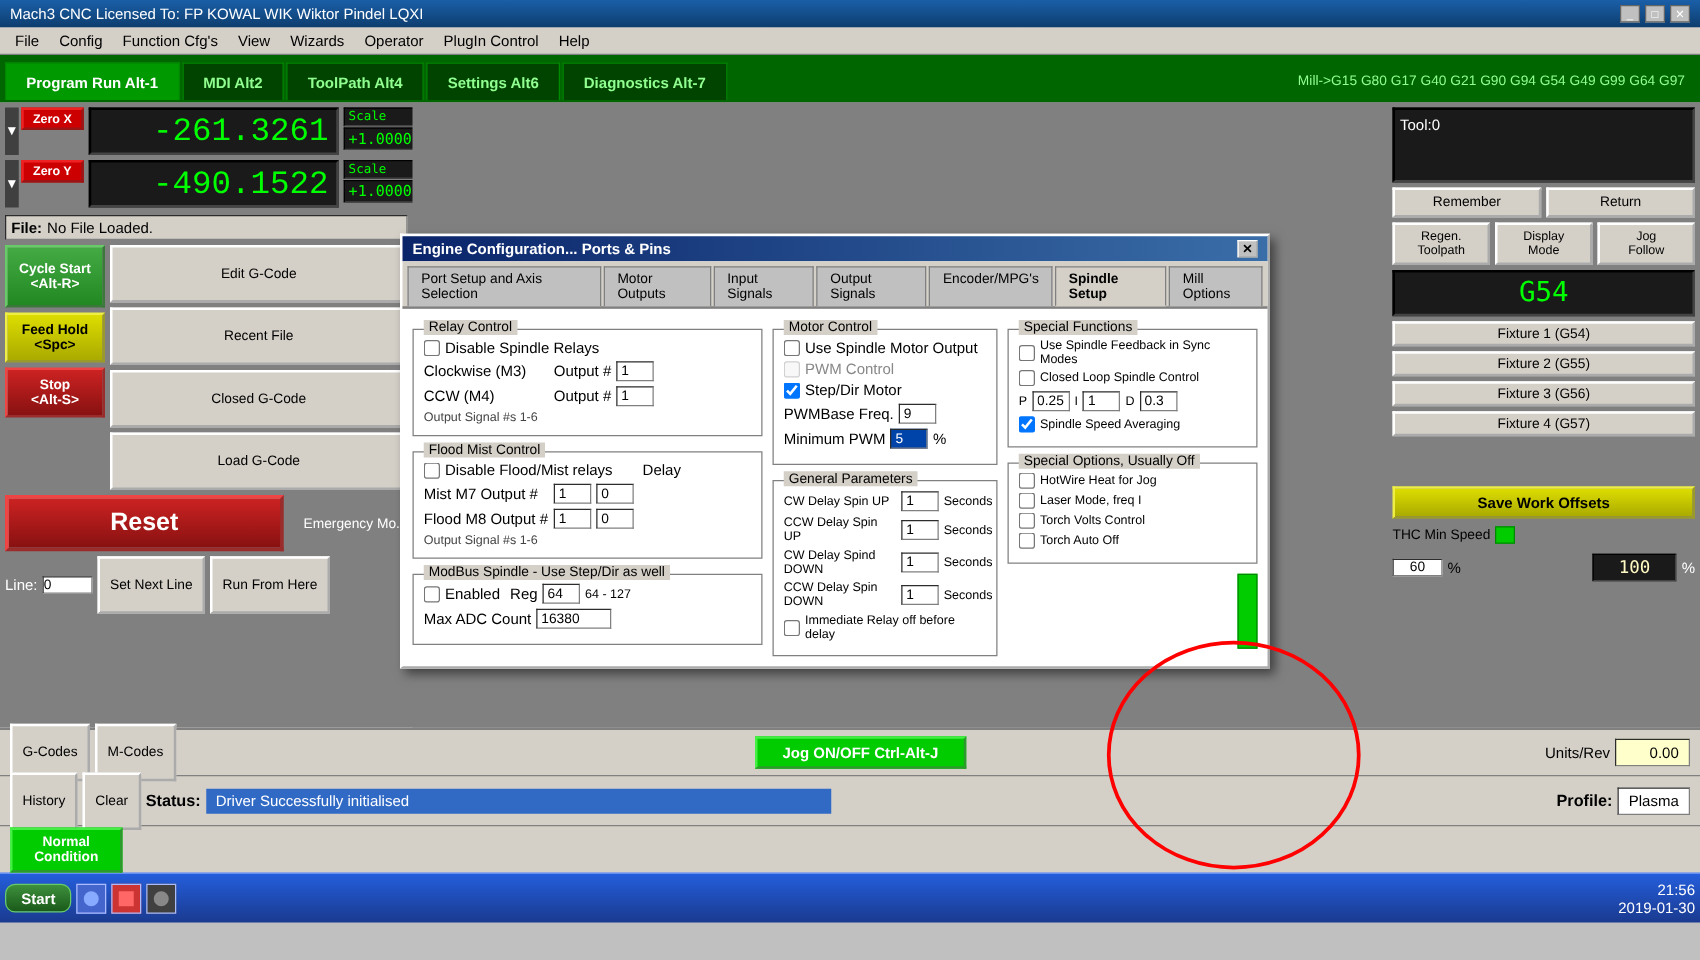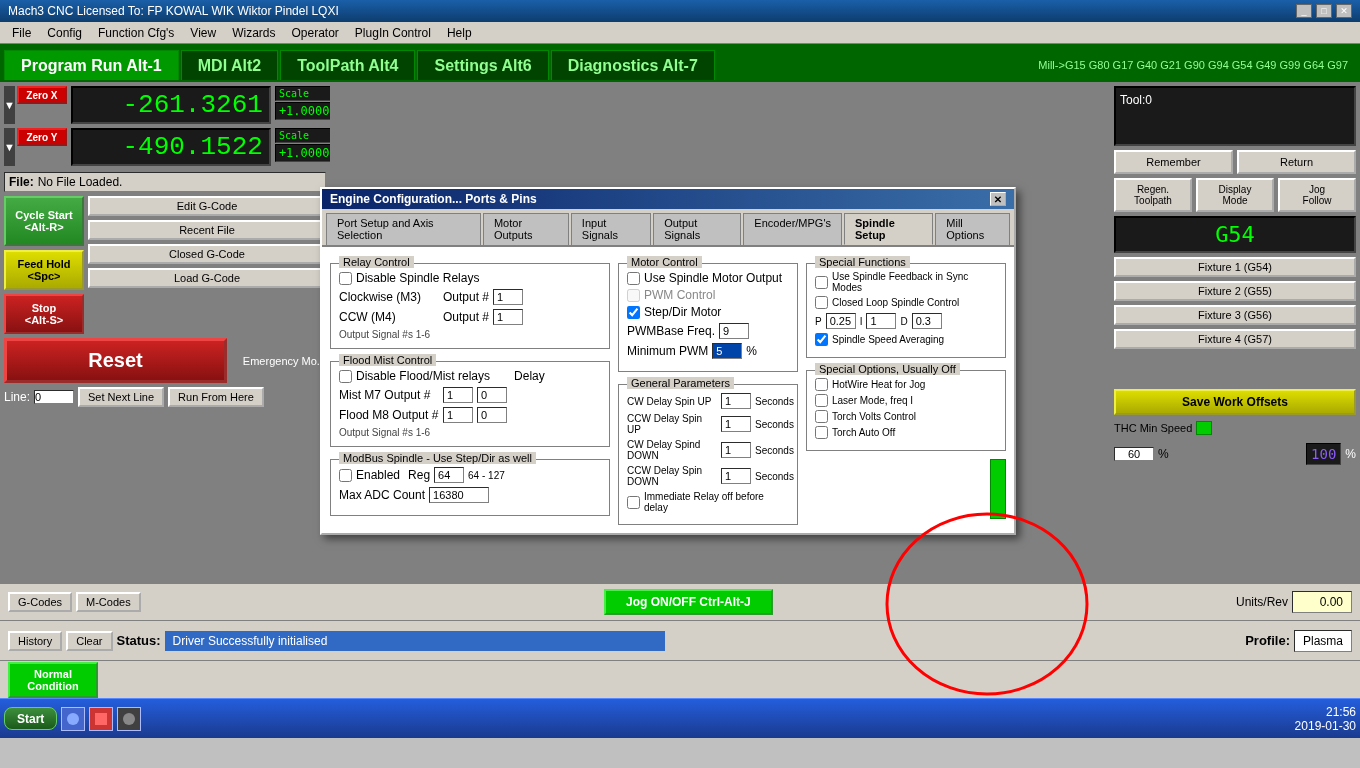--- a/index.html
+++ b/index.html
@@ -51,21 +51,21 @@
       gap: 2px;
     }
     .tab {
       padding: 4px 16px;
       background: #004400;
       color: #90ff90;
       border: 1px solid #008800;
       border-bottom: none;
       cursor: pointer;
       font-weight: bold;
-      font-size: 16px;
+      font-size: 12px;
       height: 30px;
       display: flex; align-items: center;
     }
     .tab.active {
       background: #009900;
       color: white;
     }
     .tab-bar-right {
       margin-left: auto;
       color: #90ff90;
@@ -393,21 +393,21 @@
       background: #d4d0c8;
       border: 2px outset white;
       padding: 4px 6px;
       cursor: pointer;
       font-size: 11px;
       text-align: center;
     }
     .small-btn {
       background: #d4d0c8;
       border: 2px outset white;
-      padding: 2px 8px;
+      padding: 15px 8px;
       cursor: pointer;
       font-size: 11px;
     }
   </style>
 </head>
 <body>
 
 <div class="title-bar">
   <span>Mach3 CNC  Licensed To: FP KOWAL WIK Wiktor Pindel LQXI</span>
   <div class="title-bar-controls">
@@ -520,21 +520,21 @@
     <button class="fixture-btn" style="width:100%;">Fixture 3 (G56)</button>
     <button class="fixture-btn" style="width:100%;">Fixture 4 (G57)</button>
     <button class="save-offsets-btn" style="width:100%;">Save Work Offsets</button>
     <div class="thc-row">
       <span style="font-size:11px;">THC Min Speed</span>
       <div class="thc-green-box"></div>
     </div>
     <div class="thc-row">
       <input class="thc-input" type="text" value="60" style="width: 40px;">
       <span>%</span>
-      <span style="margin-left:auto; background:#1a1a1a; color:#8b5cf6; font-family:monospace; font-size:14px; padding:2px 4px; border:1px inset #444;">100</span>
+      <span style="margin-left:auto; background:#1a1a1a; color:#fef9c3; font-family:monospace; font-size:14px; padding:2px 20px; border:1px inset #444;">100</span>
       <span style="color:white;">%</span>
     </div>
   </div>
 </div>
 
 <div class="bottom-bar">
   <button class="small-btn">G-Codes</button>
   <button class="small-btn">M-Codes</button>
   <div style="flex:1;"></div>
   <button style="background:#00cc00; color:white; font-weight:bold; border:2px outset #44ee44; padding:4px 20px; cursor:pointer; font-size:12px;">Jog ON/OFF Ctrl-Alt-J</button>

